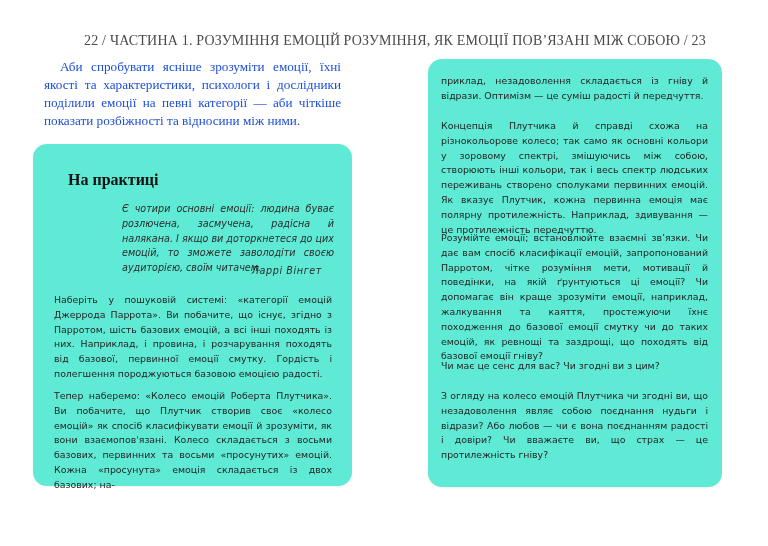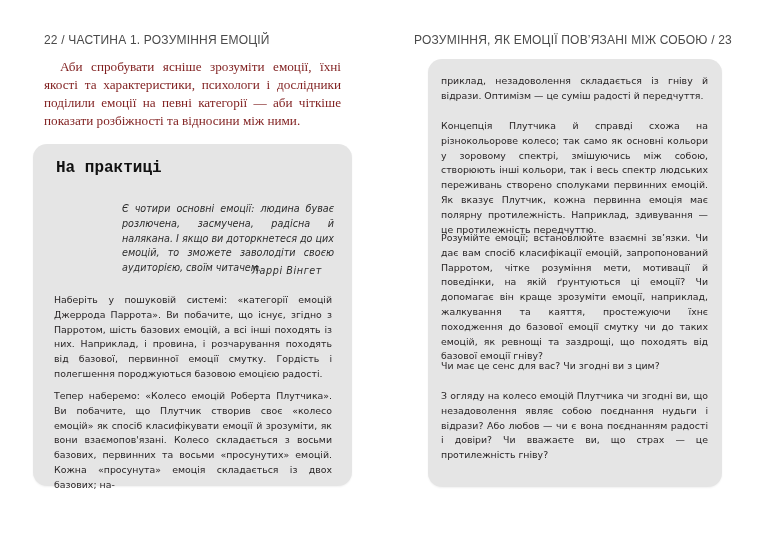--- a/index.html
+++ b/index.html
@@ -3,46 +3,46 @@
 <meta charset="utf-8">
 <style>
   html, body { margin: 0; padding: 0; background: #ffffff; }
   body { width: 768px; height: 546px; position: relative; overflow: hidden; color: #231f20; }
   .page { position: absolute; top: 0; height: 546px; }
   .page-left { left: 0; width: 384px; }
   .page-right { left: 384px; width: 384px; }
 
   .running-head {
     position: absolute; top: 33px;
-    font-family: Liberation Sans, sans-serif;
-    font-size: 12px; letter-spacing: 0.2px;
-    color: #4a4a4a; white-space: nowrap;
+    font-family: Liberation Serif, serif;
+    font-size: 14px; letter-spacing: 0.2px;
+    color: #4a4a4a; white-space: nowrap; margin-left: 40px;
   }
   .page-left .running-head { left: 44px; }
-  .page-right .running-head { right: 36px; }
+  .page-right .running-head { right: 62px; }
 
   .intro {
     position: absolute; left: 44px; top: 58px; width: 297px;
     font-family: "Liberation Serif", serif;
     font-size: 13.2px; line-height: 18px; text-align: justify;
-    color: #7f1d1d; margin: 0;
+    color: #1d4ed8; margin: 0;
     text-indent: 16px;
   }
 
   .box {
-    position: absolute; background: #e5e5e5; border-radius: 14px;
+    position: absolute; background: #5eead4; border-radius: 14px;
     box-shadow: 0 1px 2px rgba(0,0,0,0.06);
   }
   .box-left { left: 33px; top: 144px; width: 319px; height: 342px; }
   .box-right { left: 44px; top: 59px; width: 294px; height: 428px; }
 
   .box-title {
     position: absolute; left: 23px; top: 15px;
-    font-family: Liberation Mono, monospace; font-weight: bold;
-    font-size: 16px; color: #111; margin: 0;
+    font-family: Liberation Serif, serif; font-weight: bold;
+    font-size: 16px; color: #111; margin: 12px;
   }
 
   .quote {
     position: absolute; left: 77px; top: 46px; width: 212px;
     font-family: "DejaVu Sans", sans-serif; font-style: italic;
     font-size: 9.6px; line-height: 14.8px; text-align: justify;
     color: #2b2b2b; margin: 12px;
   }
   .quote-author {
     position: absolute; right: 30px; top: 121px;

